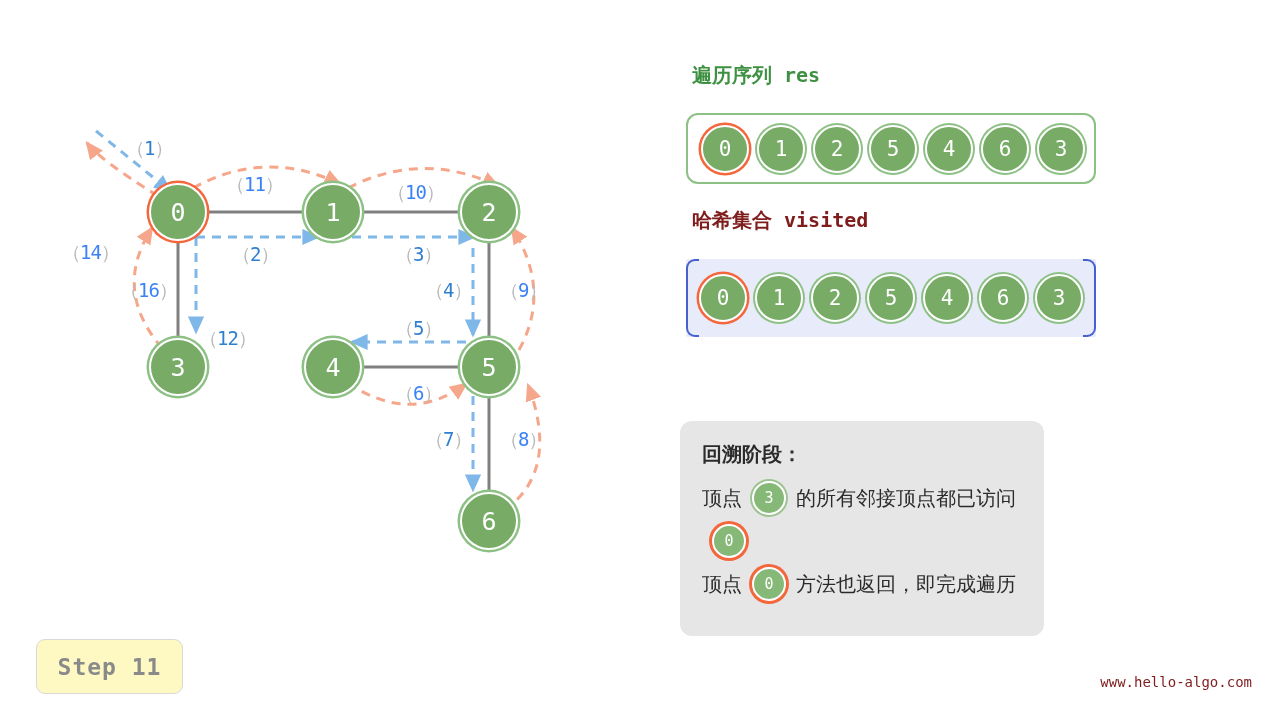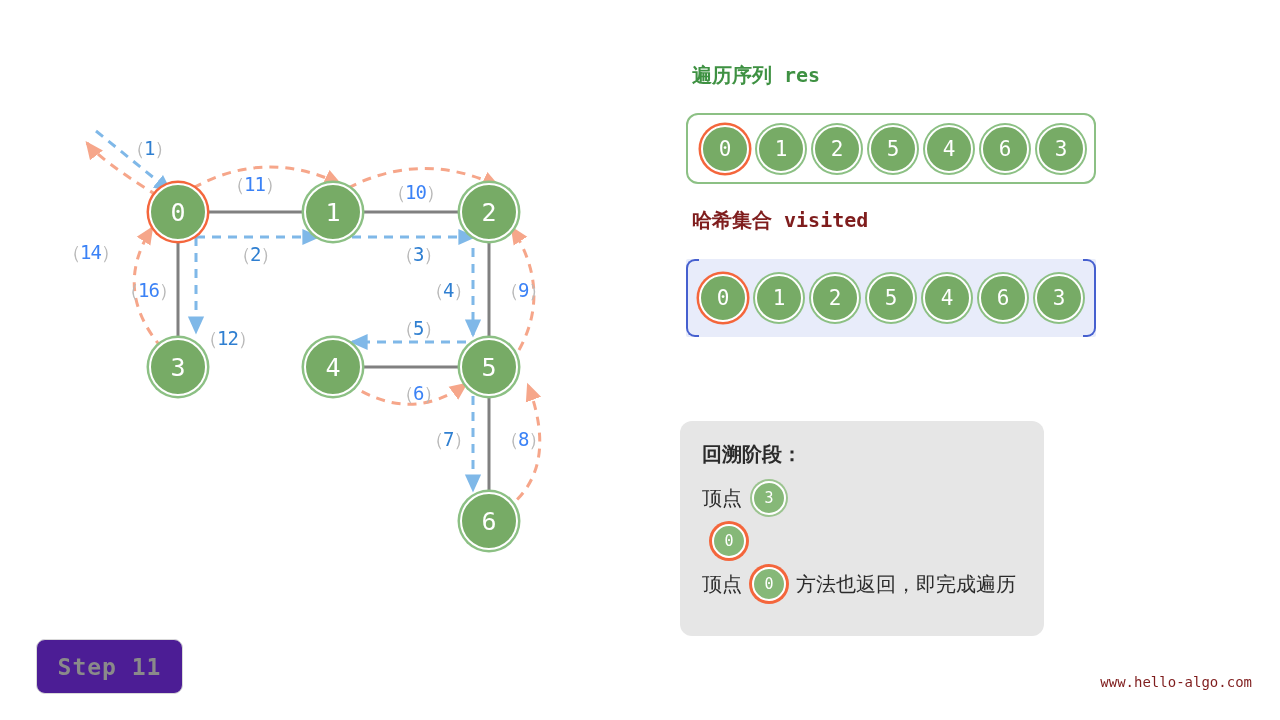--- a/index.html
+++ b/index.html
@@ -101,21 +101,21 @@
     box-shadow:0 0 0 2px #9cc490;
     color:#fff;font-family:"DejaVu Sans Mono","Liberation Mono",monospace;
     font-size:15px;display:inline-flex;align-items:center;justify-content:center;
     margin:0 10px;flex:0 0 auto;
   }
   .badge.active{box-shadow:0 0 0 3px #f4663c;background:#86b878;}
 
   
   #step{
     position:absolute;left:36px;top:639px;width:145px;height:53px;
-    border:1px solid #d9d9d9;border-radius:9px;background:#4c1d95;
+    border:1px solid #d9d9d9;border-radius:9px;background:#fef9c3;
     display:flex;align-items:center;justify-content:center;
     color:#8a8a8a;font-family:"DejaVu Sans Mono","Liberation Mono",monospace;
     font-size:23px;font-weight:700;letter-spacing:1px;
   }
   #watermark{
     position:absolute;right:28px;top:674px;color:#7f1d1d;
     font-family:"DejaVu Sans Mono","Liberation Mono",monospace;font-size:14px;
   }
 </style>
 </head>
@@ -215,20 +215,21 @@
         <div class="cell">6</div>
         <div class="cell">3</div>
       </div>
 
     <div id="info">
       <div id="info-title">回溯阶段：</div>
 
       <div class="info-line">
         <span>顶点</span>
         <span class="badge">3</span>
+        <span>的所有邻接顶点都已访问</span>
       </div>
 
       <div class="info-line">
         <span class="badge active">0</span>
       </div>
 
       <div class="info-line">
         <span>顶点</span>
         <span class="badge active">0</span>
         <span>方法也返回，即完成遍历</span>

